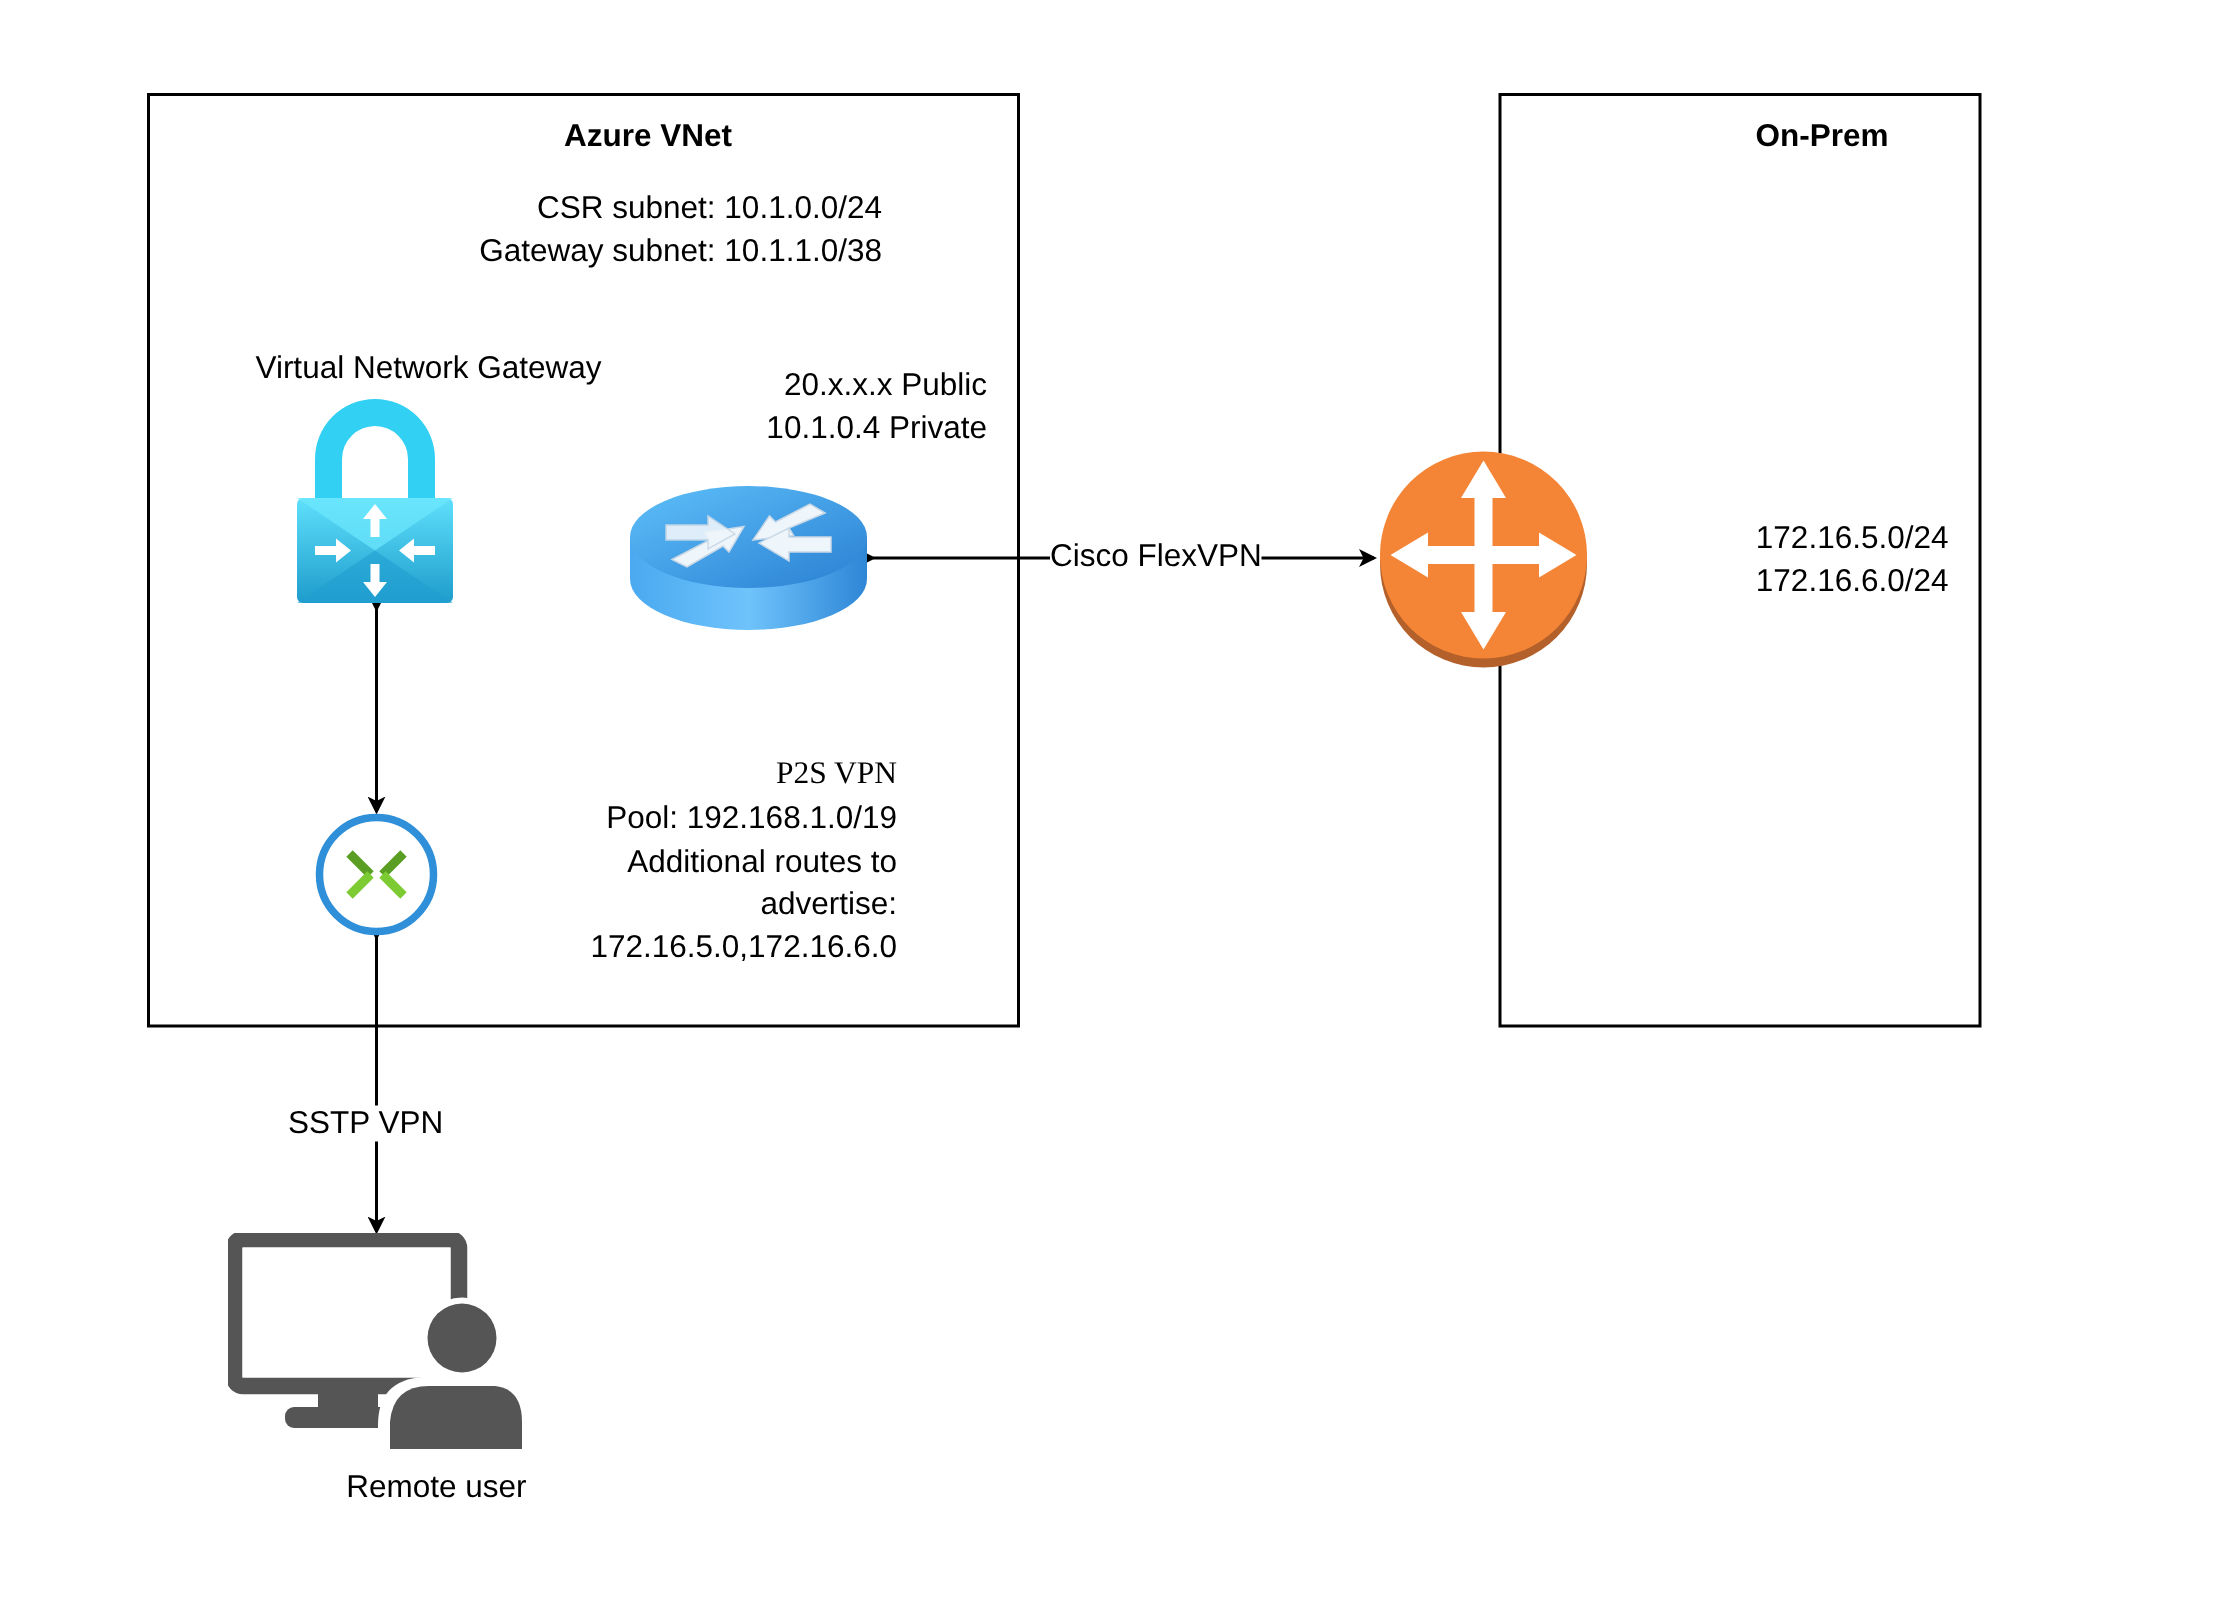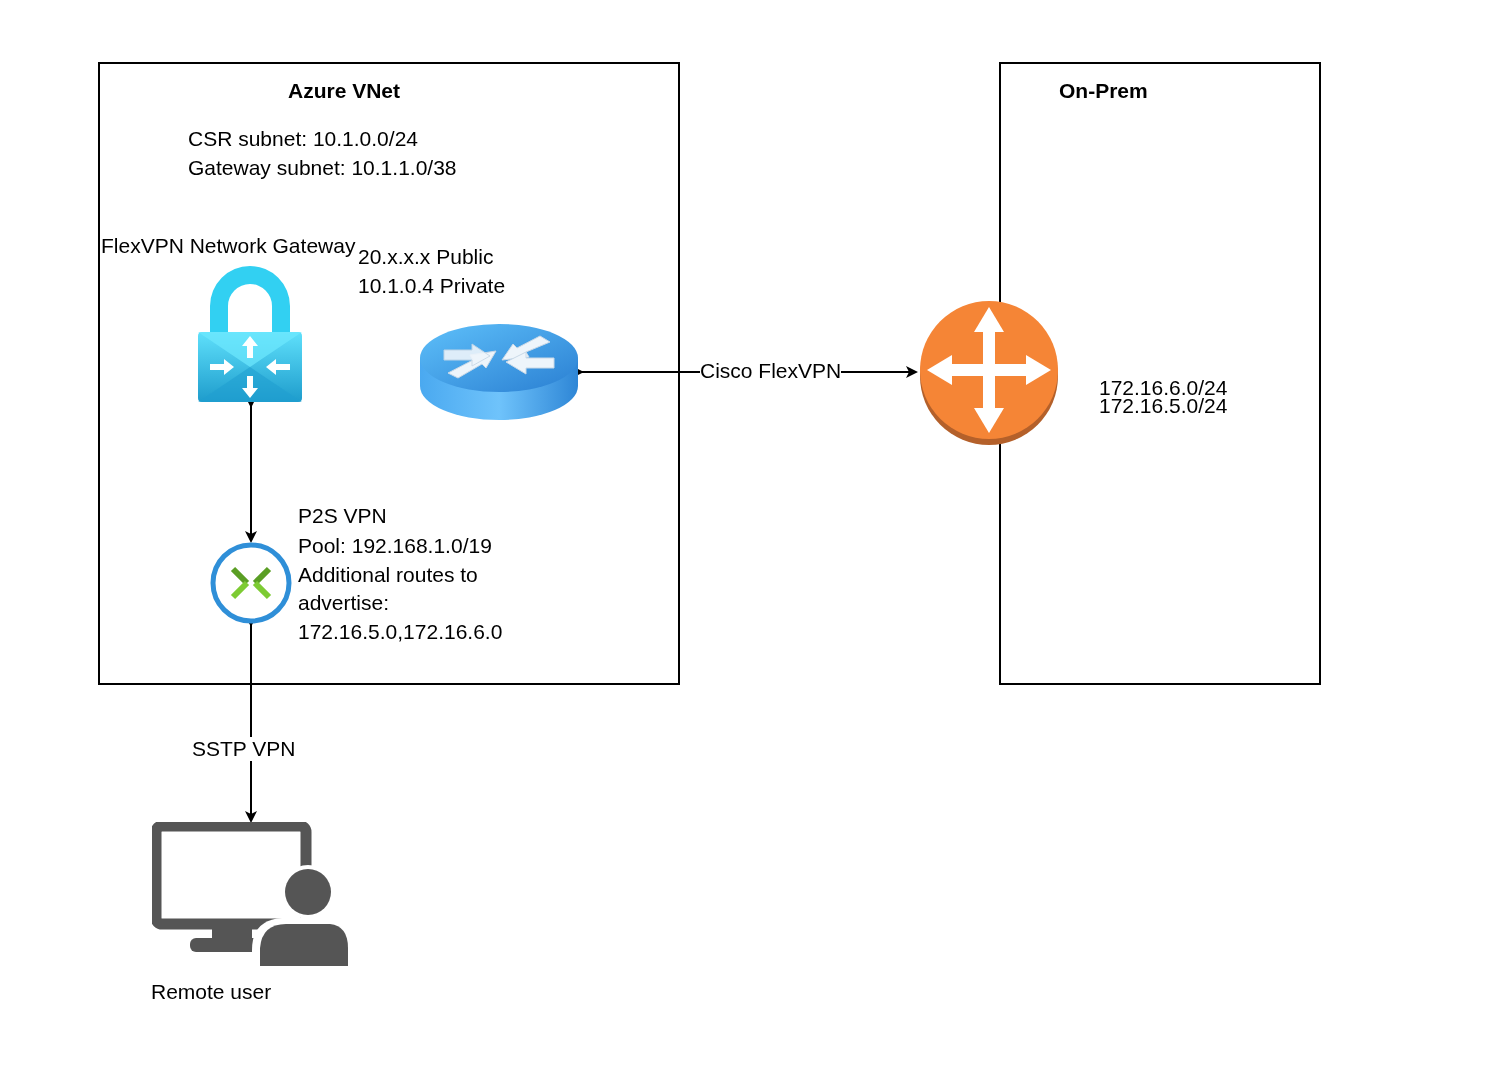--- a/index.html
+++ b/index.html
@@ -1,19 +1,19 @@
 <!DOCTYPE html>
 <html><head>
 <meta charset="utf-8">
 <style>
   html, body { margin:0; padding:0; background:#ffffff; }
   body { width:1486px; height:1070px; position:relative; overflow:hidden;
          font-family:"Liberation Sans", sans-serif; color:#000; }
   .box { position:absolute; border:2px solid #000; box-sizing:border-box; background:#fff; }
-  .txt { position:absolute; font-size:21px; line-height:29px; text-align:left; white-space:nowrap; }
+  .txt { position:absolute; font-size:21px; line-height:29px; text-align:right; white-space:nowrap; }
   .bold { font-weight:bold; }
   svg.layer { position:absolute; left:0; top:0; }
   .icon { position:absolute; }
   .edge-label { position:absolute; background:#fff; font-size:21px; line-height:24px; white-space:nowrap; }
 </style>
 </head>
 <body>
 
 <div class="box" style="left:98px;top:62px;width:582px;height:623px;"></div>
 <div class="box" style="left:999px;top:62px;width:322px;height:623px;"></div>
@@ -25,32 +25,32 @@
     </marker>
   </defs>
   <line x1="582" y1="372" x2="916" y2="372" stroke="#000" stroke-width="2" marker-start="url(#ah)" marker-end="url(#ah)"></line>
   <line x1="251" y1="406" x2="251" y2="541" stroke="#000" stroke-width="2" marker-start="url(#ah)" marker-end="url(#ah)"></line>
   <line x1="251" y1="625" x2="251" y2="821" stroke="#000" stroke-width="2" marker-start="url(#ah)" marker-end="url(#ah)"></line>
 </svg>
 
 <div class="txt bold" style="left:288px;top:76px;width:200px;">Azure VNet</div>
 <div class="txt" style="left:188px;top:124px;width:400px;">CSR subnet: 10.1.0.0/24</div>
 <div class="txt" style="left:188px;top:153px;width:400px;">Gateway subnet: 10.1.1.0/38</div>
-<div class="txt" style="left:101px;top:231px;width:300px;">FlexVPN Network Gateway</div>
+<div class="txt" style="left:101px;top:231px;width:300px;">Virtual Network Gateway</div>
 <div class="txt" style="left:358px;top:242px;width:300px;">20.x.x.x Public</div>
 <div class="txt" style="left:358px;top:271px;width:300px;">10.1.0.4 Private</div>
 
-<div class="txt" style="left:298px;top:501px;width:300px;">P2S VPN</div>
+<div class="txt" style="left:298px;top:501px;width:300px;font-family:Liberation Serif, serif;">P2S VPN</div>
 <div class="txt" style="left:298px;top:531px;width:300px;">Pool: 192.168.1.0/19</div>
 <div class="txt" style="left:298px;top:560px;width:300px;">Additional routes to</div>
 <div class="txt" style="left:298px;top:588px;width:300px;">advertise:</div>
 <div class="txt" style="left:298px;top:617px;width:300px;">172.16.5.0,172.16.6.0</div>
 
 <div class="txt bold" style="left:1059px;top:76px;width:200px;">On-Prem</div>
-<div class="txt" style="left:1099px;top:344px;width:200px;margin-top:47px;">172.16.5.0/24</div>
+<div class="txt" style="left:1099px;top:344px;width:200px;">172.16.5.0/24</div>
 <div class="txt" style="left:1099px;top:373px;width:200px;">172.16.6.0/24</div>
 
 <div class="edge-label" style="left:700px;top:359px;">Cisco FlexVPN</div>
 <div class="edge-label" style="left:192px;top:737px;">SSTP VPN</div>
 
 <svg class="icon" style="left:196px;top:262px;" width="108" height="142" viewBox="0 0 108 142">
   <defs>
     <linearGradient id="lockBody" x1="0" y1="0" x2="0" y2="1">
       <stop offset="0" stop-color="#5fe0fb"></stop>
       <stop offset="1" stop-color="#1e9ccc"></stop>

